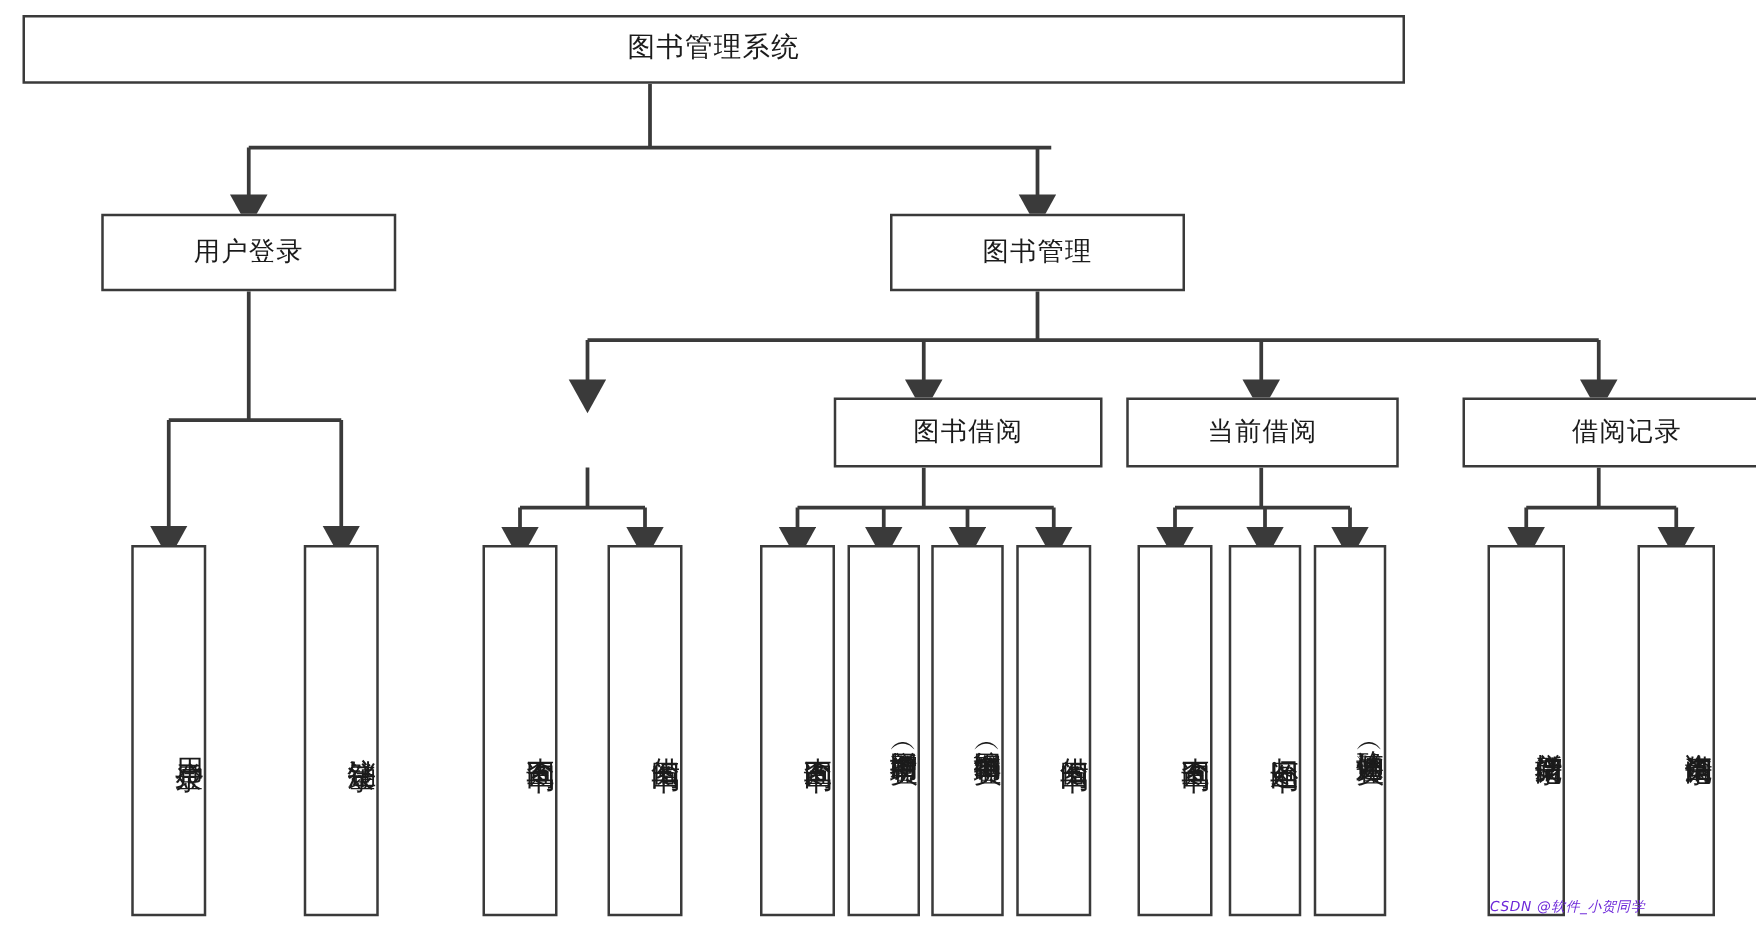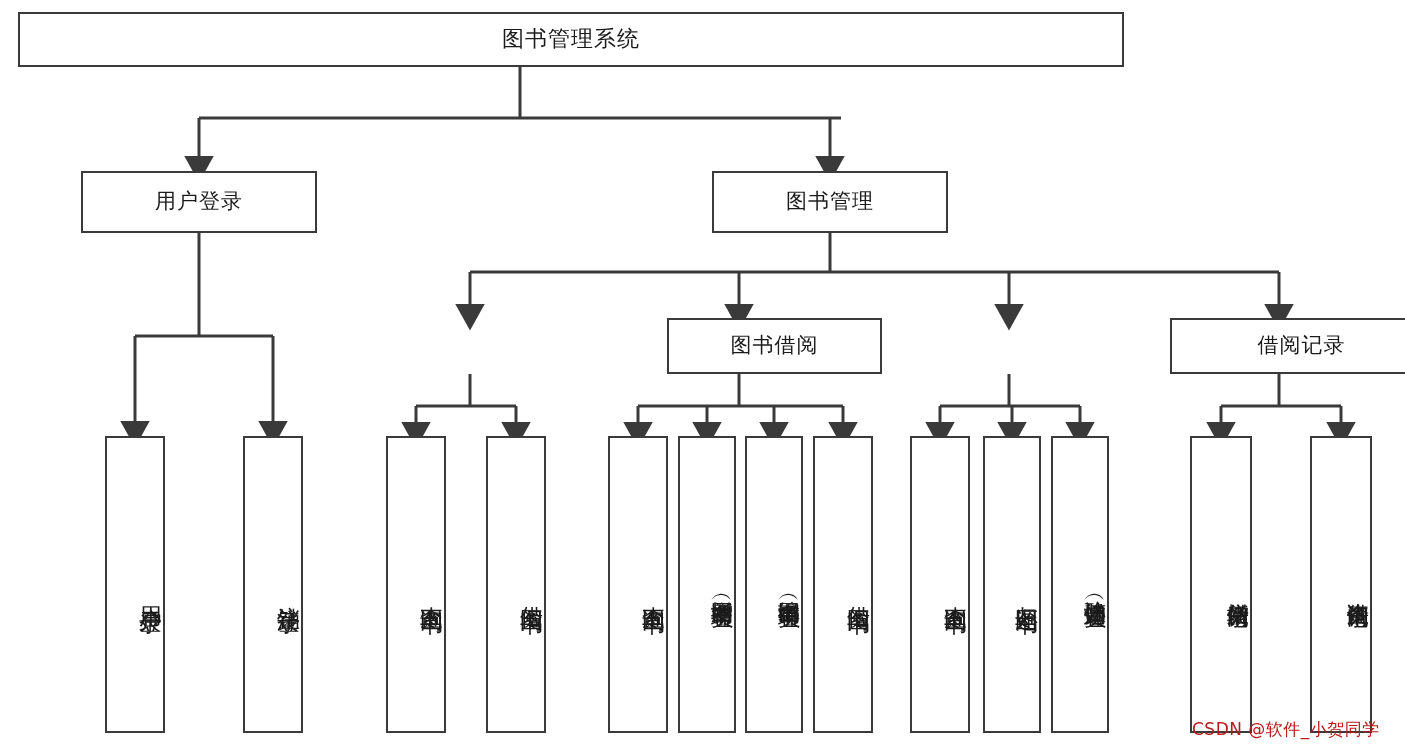--- a/index.html
+++ b/index.html
@@ -62,25 +62,26 @@
     display: block;
     white-space: nowrap;
   }
   .node.vert.tall-text {
     padding-top: 6px;
     font-size: 22px;
     letter-spacing: 1px;
   }
   .watermark {
     position: absolute;
-    font-size: 17px;
-    color: #b91c1c;
+    font-size: 11px;
+    color: #6d28d9;
     white-space: nowrap;
     letter-spacing: 0.5px;
     user-select: none;
+    font-style: italic;
   }
 </style>
 </head>
 <body>
 
 <div id="canvas">
 
   <svg id="wires" viewBox="0 0 1405 747" xmlns="http://www.w3.org/2000/svg">
     <defs>
       <marker id="arr" markerWidth="12" markerHeight="12" refX="1.5" refY="5" orient="auto" markerUnits="strokeWidth">
@@ -139,20 +140,23 @@
   <div class="node horiz" style="left:81px; top:171px; width:236px; height:62px;">
     <span>用户登录</span>
   </div>
   <div class="node horiz" style="left:712px; top:171px; width:236px; height:62px;justify-content:center;">
     <span>图书管理</span>
   </div>
 
   <div class="node horiz" style="left:632px; top:318px; width:215px; height:56px;margin-left:35px;">
     <span>图书借阅</span>
   </div>
+  <div class="node horiz" style="left:901px; top:318px; width:218px; height:56px;">
+    <span>当前借阅</span>
+  </div>
   <div class="node horiz" style="left:1170px; top:318px; width:263px; height:56px;">
     <span>借阅记录</span>
   </div>
 
   <div class="node vert" style="left:105px; top:436px; width:60px; height:297px;">
     <span class="vtext">用户登录</span>
   </div>
   <div class="node vert" style="left:243px; top:436px; width:60px; height:297px;">
     <span class="vtext">注销登录</span>
   </div>

